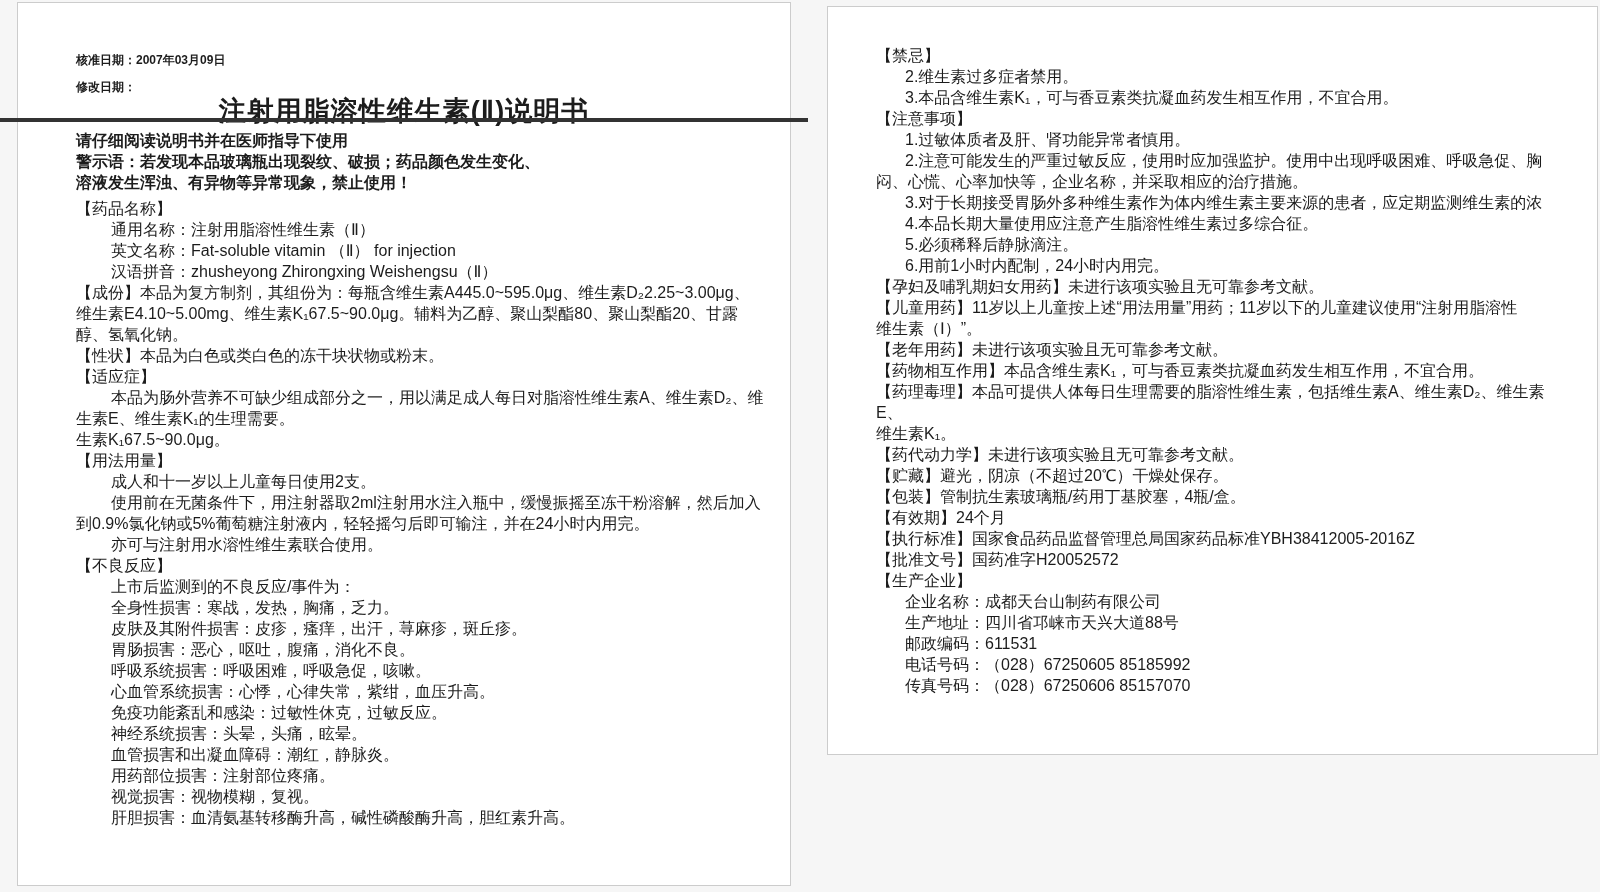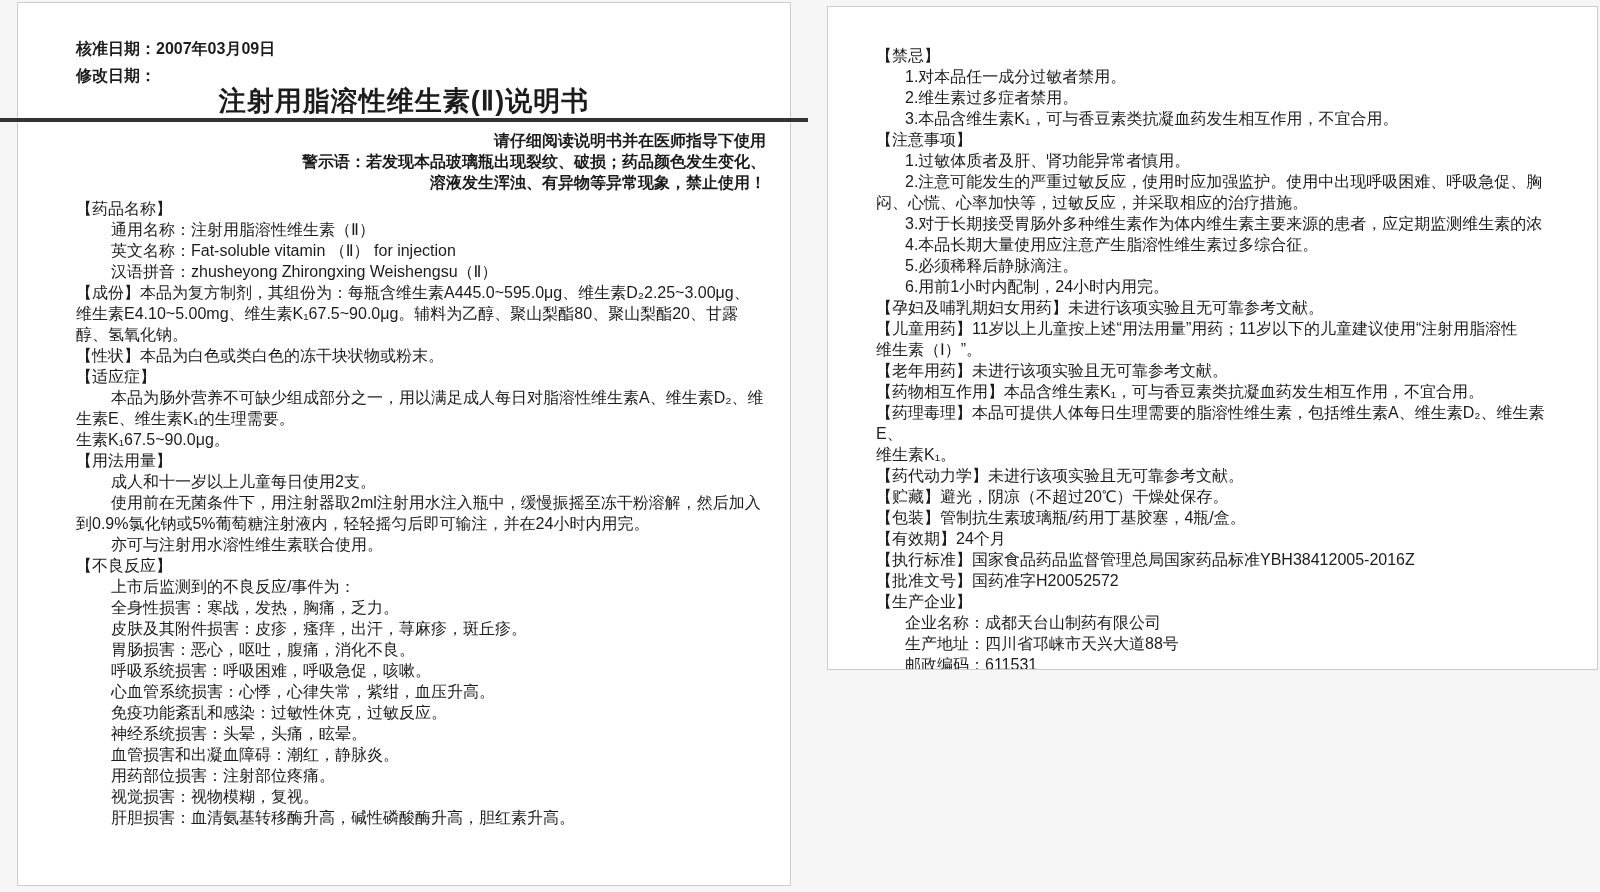--- a/index.html
+++ b/index.html
@@ -7,36 +7,36 @@
     width:1600px;height:892px;position:relative;
     background:#f6f6f6;
     font-family:"Liberation Sans",sans-serif;
     color:#1c1c1c;
   }
   .page{
     position:absolute;background:#ffffff;
     border:1px solid #cccccc;box-sizing:border-box;overflow:hidden;
   }
   .page-left{left:17px;top:2px;width:774px;height:884px;}
-  .page-right{left:827px;top:6px;width:771px;height:664px;}
+  .page-right{left:827px;top:6px;width:771px;height:749px;}
   .rule{
     position:absolute;left:0;top:118px;width:808px;height:4px;
     background:#333333;z-index:5;
   }
   .dates{
-    position:absolute;left:58px;top:32px;
-    font-size:16px;font-weight:bold;line-height:27px;
+    position:absolute;left:58px;top:44px;
+    font-size:12px;font-weight:bold;line-height:27px;
   }
   .title{
-    position:absolute;left:40px;right:40px;top:80px;margin:0;
+    position:absolute;left:40px;right:40px;top:80px;margin:10px;
     text-align:center;font-size:27px;font-weight:bold;letter-spacing:1px;
   }
   .notice{
     position:absolute;left:58px;right:24px;top:127px;
-    text-align:right;font-size:16px;font-weight:bold;line-height:21px;
+    text-align:left;font-size:16px;font-weight:bold;line-height:21px;
   }
   .body{position:absolute;font-size:16px;line-height:21px;}
   .body-left{left:58px;right:22px;top:195px;}
   .body-right{left:48px;right:26px;top:38px;}
   .body-left .line.indent{text-indent:35px;}
   .body-right .line.indent{text-indent:29px;}
 </style>
 </head>
 <body>
 
@@ -83,27 +83,26 @@
       <div class="line indent">视觉损害：视物模糊，复视。</div>
       <div class="line indent">肝胆损害：血清氨基转移酶升高，碱性磷酸酶升高，胆红素升高。</div>
     </div>
 </div>
 
 <div class="rule"></div>
 
 <div class="page page-right">
   <div class="body body-right">
       <div class="line">【禁忌】</div>
-      <div class="line indent">1.对本品任一成分过敏者禁用。</div>
       <div class="line indent">2.维生素过多症者禁用。</div>
       <div class="line indent">3.本品含维生素K₁，可与香豆素类抗凝血药发生相互作用，不宜合用。</div>
       <div class="line">【注意事项】</div>
       <div class="line indent">1.过敏体质者及肝、肾功能异常者慎用。</div>
       <div class="line indent">2.注意可能发生的严重过敏反应，使用时应加强监护。使用中出现呼吸困难、呼吸急促、胸</div>
-      <div class="line">闷、心慌、心率加快等，过敏反应，并采取相应的治疗措施。</div>
+      <div class="line">闷、心慌、心率加快等，企业名称，并采取相应的治疗措施。</div>
       <div class="line indent">3.对于长期接受胃肠外多种维生素作为体内维生素主要来源的患者，应定期监测维生素的浓</div>
       <div class="line indent">4.本品长期大量使用应注意产生脂溶性维生素过多综合征。</div>
       <div class="line indent">5.必须稀释后静脉滴注。</div>
       <div class="line indent">6.用前1小时内配制，24小时内用完。</div>
       <div class="line">【孕妇及哺乳期妇女用药】未进行该项实验且无可靠参考文献。</div>
       <div class="line">【儿童用药】11岁以上儿童按上述“用法用量”用药；11岁以下的儿童建议使用“注射用脂溶性</div>
       <div class="line">维生素（Ⅰ）”。</div>
       <div class="line">【老年用药】未进行该项实验且无可靠参考文献。</div>
       <div class="line">【药物相互作用】本品含维生素K₁，可与香豆素类抗凝血药发生相互作用，不宜合用。</div>
       <div class="line">【药理毒理】本品可提供人体每日生理需要的脂溶性维生素，包括维生素A、维生素D₂、维生素E、</div>

